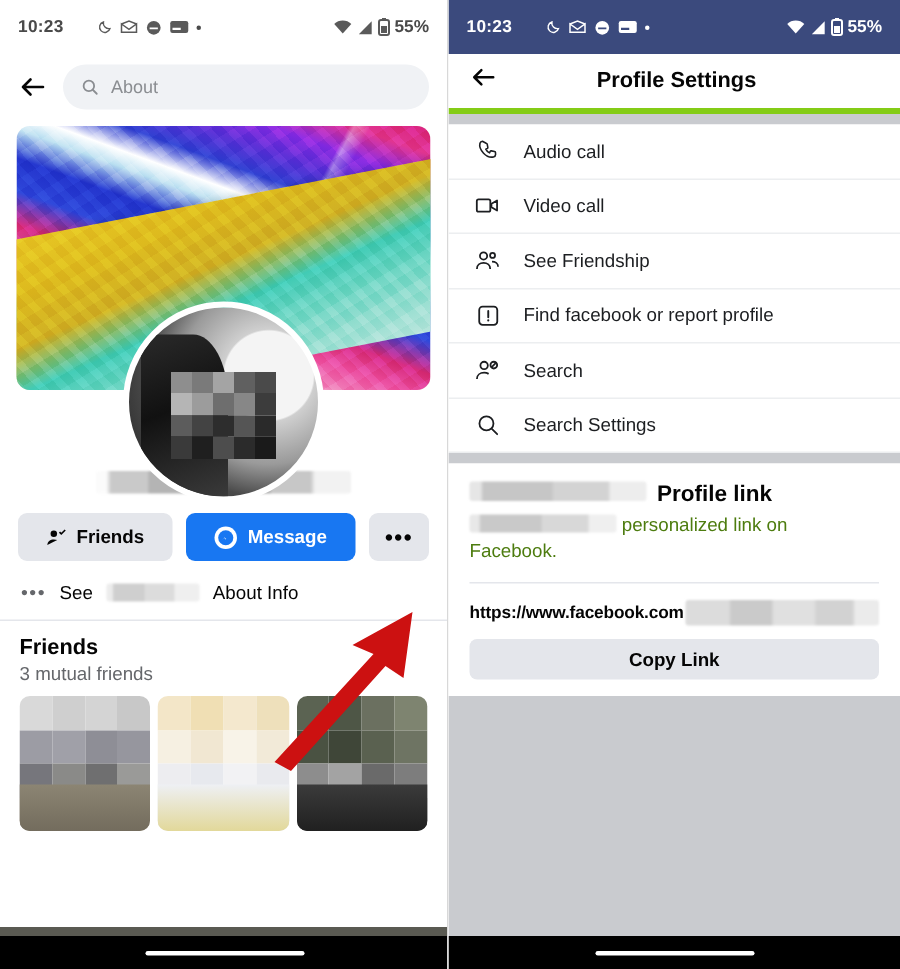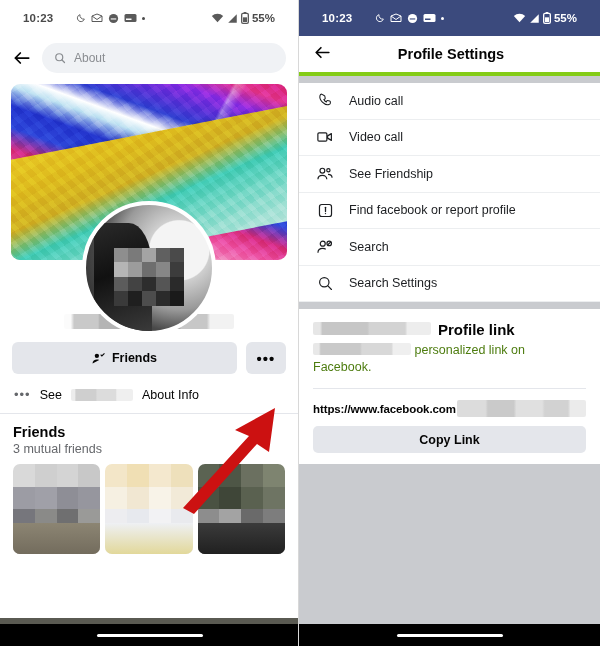--- a/index.html
+++ b/index.html
@@ -10,21 +10,21 @@
     overflow: hidden;
   }
   .screens { display: flex; width: 600px; height: 646px; background:#fff; }
   .panel { position: relative; overflow: hidden; background: #fff; }
   .panel-left  { width: 299px; height: 646px; border-right: 1px solid #d8d8d8; }
   .panel-right { width: 301px; height: 646px; }
 
   
   .statusbar {
     height: 36px; display: flex; align-items: center;
-    padding: 0 23px; font-size: 11.5px; font-weight: 700; gap: 16px;
+    padding: 0 12px; font-size: 11.5px; font-weight: 700; gap: 16px;
   }
   .sb-light { background:#ffffff; color:#4a4a4a; }
   .sb-dark  { background:#3b4a7d; color:#ffffff; }
   .sb-time { letter-spacing:.2px; margin-right:7px; font-size:11.5px; }
   .sb-icons { display:flex; align-items:center; gap:5px; flex:1; }
   .sb-right { display:flex; align-items:center; gap:3px; font-size:11.5px; }
   .sb-ic { display:inline-flex; align-items:center; justify-content:center; }
   .sb-dot { width:3px; height:3px; border-radius:50%; background:currentColor; display:inline-block; }
 
   
@@ -263,20 +263,29 @@
     </div>
 
     <div class="actions">
       <div class="btn btn-friends">
         <svg width="13" height="13" viewBox="0 0 24 24">
             <circle cx="9" cy="7" r="4" fill="#050505"></circle>
             <path d="M1 21c0-4.5 3.6-7 8-7 1.6 0 3 .3 4.2.9" fill="#050505"></path>
             <path d="M16 5l2.2 2.2L23 2.5" fill="none" stroke="#050505" stroke-width="2"></path>
           </svg>
         <span>Friends</span>
+      </div>
+      <div class="btn btn-message">
+        <span class="msgr-badge">
+          <svg width="11" height="11" viewBox="0 0 24 24">
+              <circle cx="12" cy="12" r="11" fill="#1877f2"></circle>
+              <path d="M6.2 15.8l4.1-4.3 2.2 2.3 3.4-3.6-4 4.2-2.2-2.3z" fill="#fff"></path>
+            </svg>
+        </span>
+        <span>Message</span>
       </div>
       <div class="btn btn-more">•••</div>
     </div>
 
     <div class="about-row">
       <span class="about-dots">•••</span>
       <span>See</span>
       <span class="about-blur blur-bar"></span>
       <span>About Info</span>
     </div>

